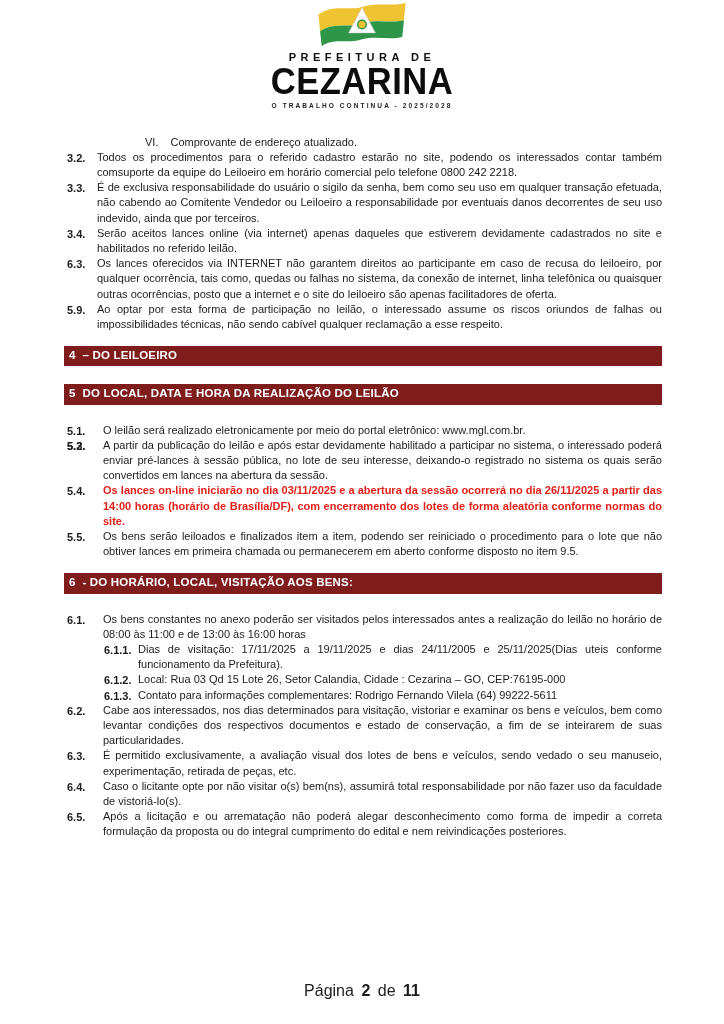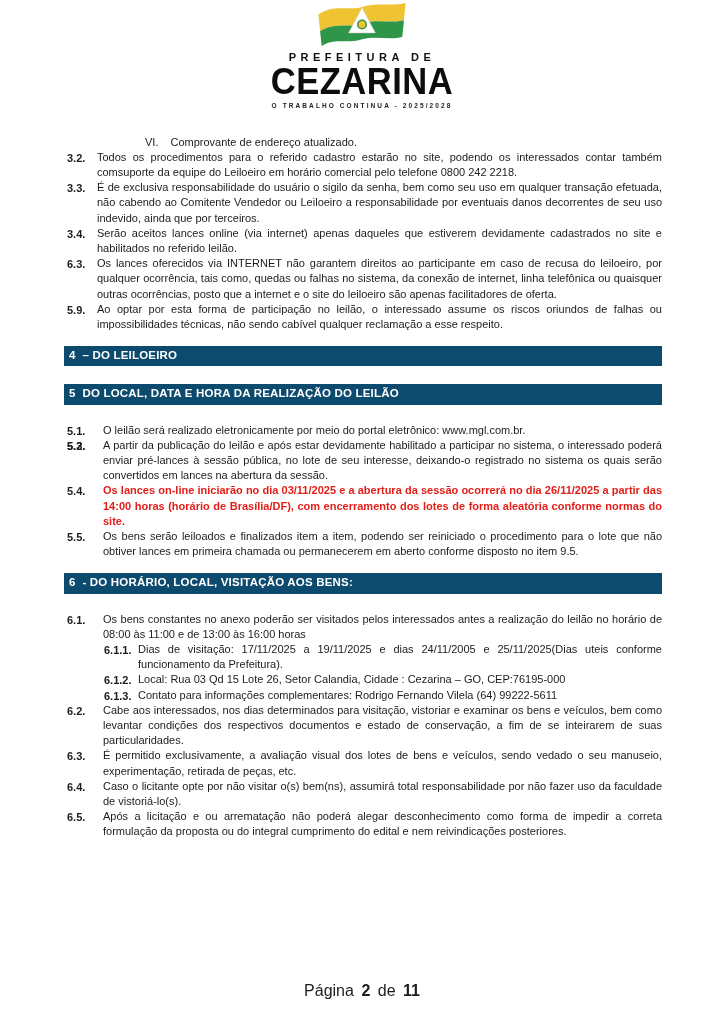--- a/index.html
+++ b/index.html
@@ -25,21 +25,21 @@
   }
   .intro{padding-left:78px;}
   .intro .inum{font-weight:400;margin-right:12px;}
   .clause{position:relative;padding-left:30px;text-align:justify;}
   .clause .num{position:absolute;left:0;top:1px;font-weight:bold;}
   .clause.w{padding-left:36px;}
   .clause.sub{margin-left:37px;padding-left:34px;text-align:justify;}
   .clause.red .txt{color:#e31e18;font-weight:bold;}
   .bar{
     margin:14px 0 18px -3px;
-    background:#0c4a6e;color:#ffffff;
+    background:#7f1d1d;color:#ffffff;
     font-weight:bold;font-size:11.5px;
     padding:2px 4px 3px 5px;
     letter-spacing:.2px;
   }
   
   .footer{
     position:absolute;left:0;right:0;bottom:24px;
     text-align:center;font-size:16px;color:#1c1c1c;
   }
   .footer .b{font-weight:bold;}

